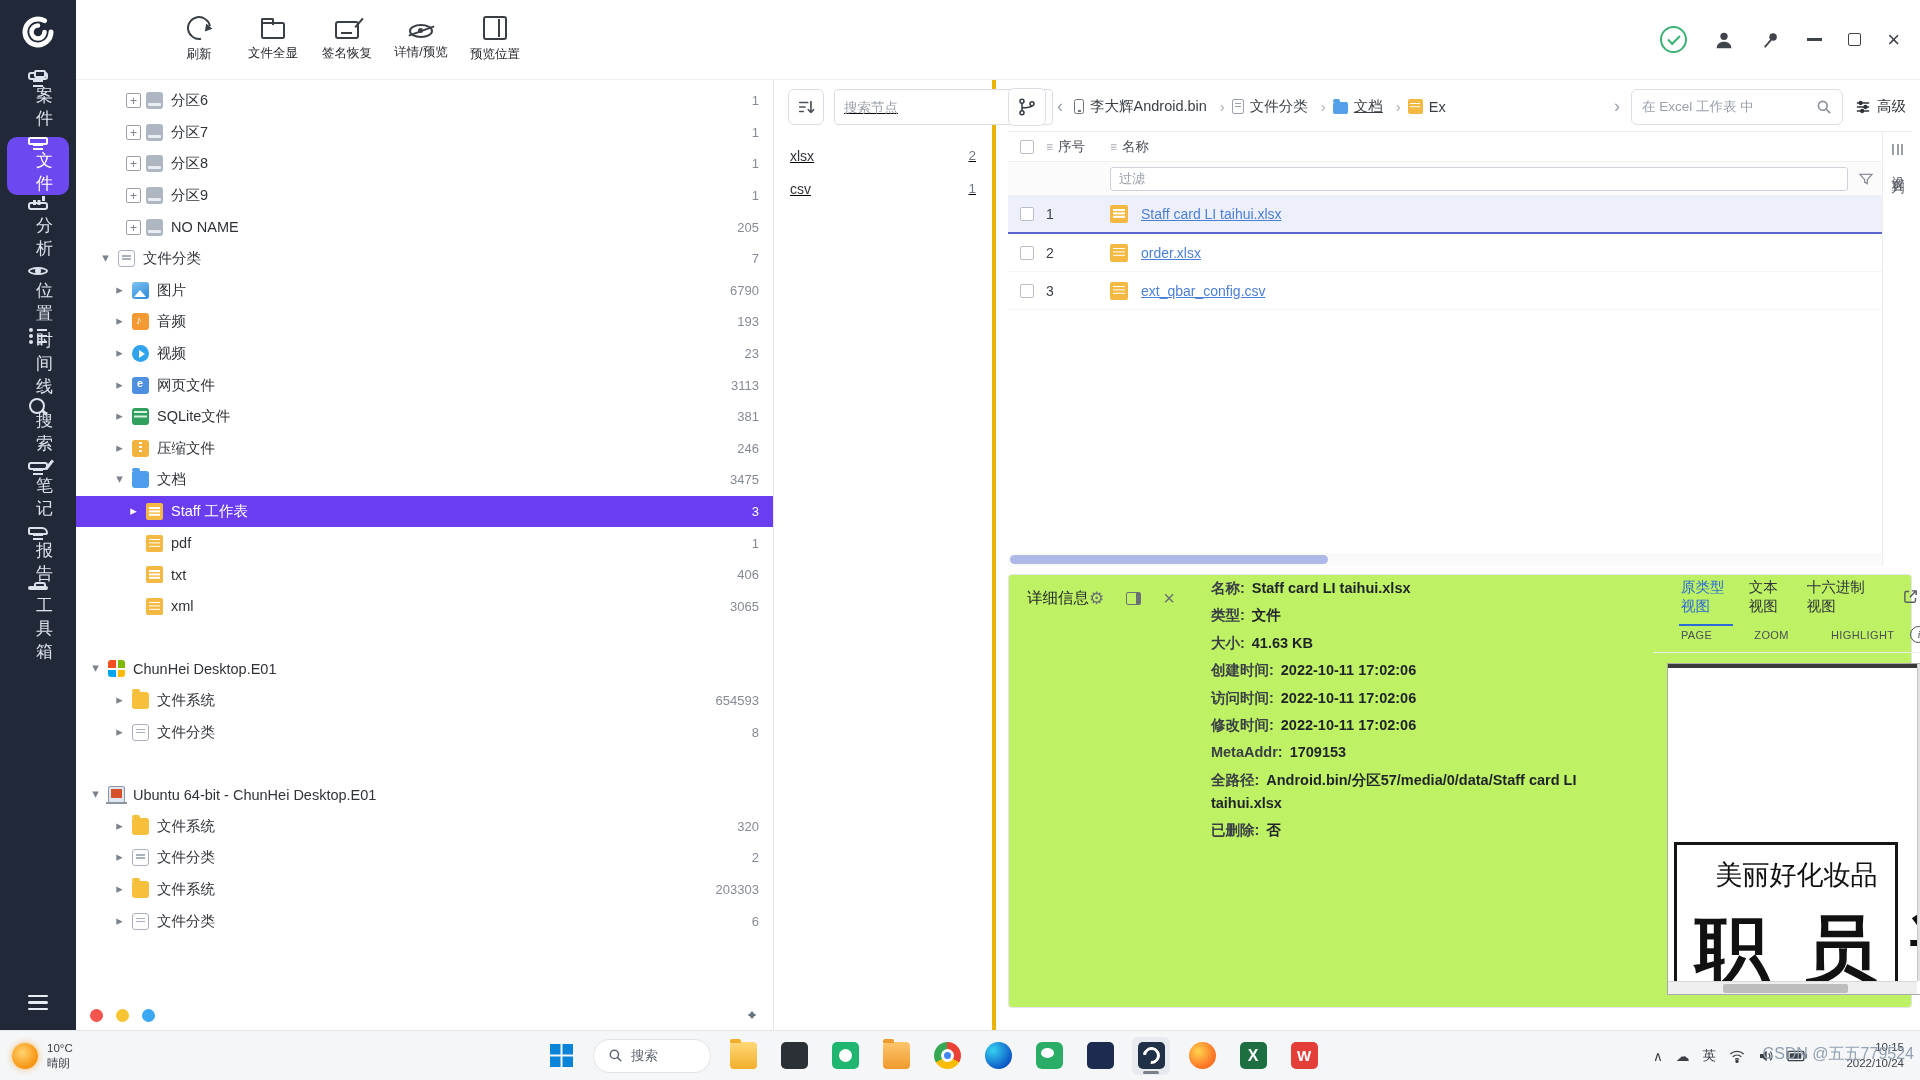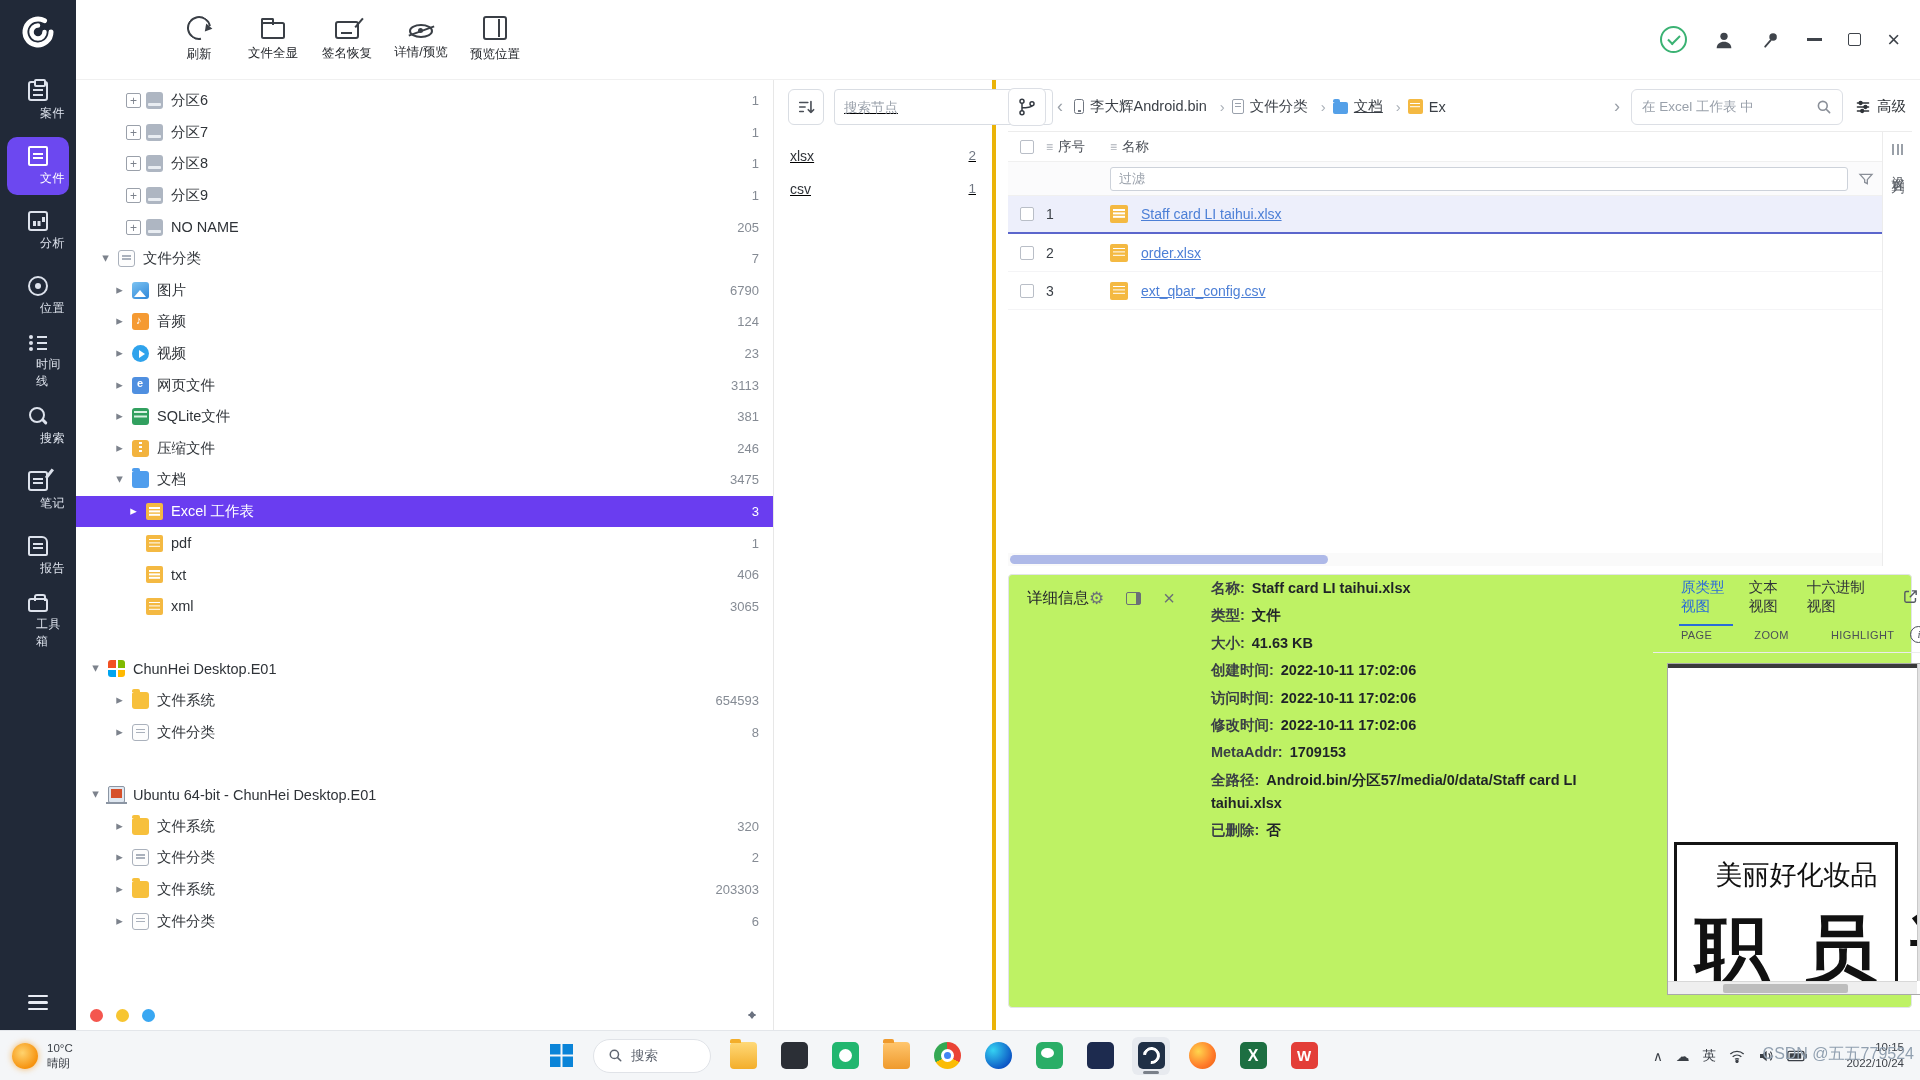--- a/index.html
+++ b/index.html
@@ -6,21 +6,21 @@
   html,body { width:1920px; height:1080px; overflow:hidden;
     font-family:"Liberation Sans","DejaVu Sans",sans-serif; background:#fff; }
   .app { display:flex; height:1030px; }
 
   
   .sidebar { width:76px; background:#212938; display:flex; flex-direction:column; align-items:center; flex-shrink:0; }
   .logo { margin:12px 0 16px; }
   .nav { display:flex; flex-direction:column; gap:7px; }
   .nav-item { width:62px; height:58px; display:flex; flex-direction:column; align-items:center; justify-content:center; border-radius:10px; color:#dde2ec; cursor:pointer; }
   .nav-item.active { background:#6c48f0; color:#fff; }
-  .nav-label { font-size:12px; margin-top:4px; letter-spacing:.5px;margin-left:29px; }
+  .nav-label { font-size:17px; margin-top:4px; letter-spacing:.5px;margin-left:29px; }
   .sic { width:20px; height:20px; position:relative; color:currentColor; }
   .sic-case { border:2px solid currentColor; border-radius:3px; }
   .sic-case::before { content:""; position:absolute; left:4px; top:-4px; width:8px; height:4px; background:#212938; border:2px solid currentColor; border-radius:2px; }
   .sic-case::after { content:""; position:absolute; left:3px; top:6px; width:10px; height:2px; background:currentColor; box-shadow:0 5px 0 currentColor; }
   .sic-files { border:2px solid currentColor; border-radius:2px; }
   .sic-files::after { content:""; position:absolute; left:3px; top:5px; width:10px; height:2px; background:currentColor; box-shadow:0 4px 0 currentColor; }
   .sic-analysis { border:2px solid currentColor; border-radius:3px; }
   .sic-analysis::after { content:""; position:absolute; left:3px; bottom:3px; width:3px; height:5px; background:currentColor; box-shadow:4.5px 0 0 currentColor, 9px -4px 0 currentColor; }
   .sic-location { border:2px solid currentColor; border-radius:50%; }
   .sic-location::after { content:""; position:absolute; left:50%; top:50%; width:6px; height:6px; margin:-3px; background:currentColor; border-radius:50%; }
@@ -415,21 +415,21 @@
               <span class="exp exp-right"></span>
               <span class="tico ic-image"></span>
               <span class="tlabel">图片</span>
               <span class="tcount">6790</span>
             </div>
 
             <div class="trow lvl2">
               <span class="exp exp-right"></span>
               <span class="tico ic-audio"></span>
               <span class="tlabel">音频</span>
-              <span class="tcount">124</span>
+              <span class="tcount">193</span>
             </div>
 
             <div class="trow lvl2">
               <span class="exp exp-right"></span>
               <span class="tico ic-video"></span>
               <span class="tlabel">视频</span>
               <span class="tcount">23</span>
             </div>
 
             <div class="trow lvl2">
@@ -456,21 +456,21 @@
             <div class="trow lvl2">
               <span class="exp exp-down"></span>
               <span class="tico ic-docs"></span>
               <span class="tlabel">文档</span>
               <span class="tcount">3475</span>
             </div>
 
             <div class="trow lvl3 selected">
               <span class="exp exp-right"></span>
               <span class="tico ic-sheet"></span>
-              <span class="tlabel">Excel 工作表</span>
+              <span class="tlabel">Staff 工作表</span>
               <span class="tcount">3</span>
             </div>
 
             <div class="trow lvl4">
 
               <span class="tico ic-sheet"></span>
               <span class="tlabel">pdf</span>
               <span class="tcount">1</span>
             </div>
 

